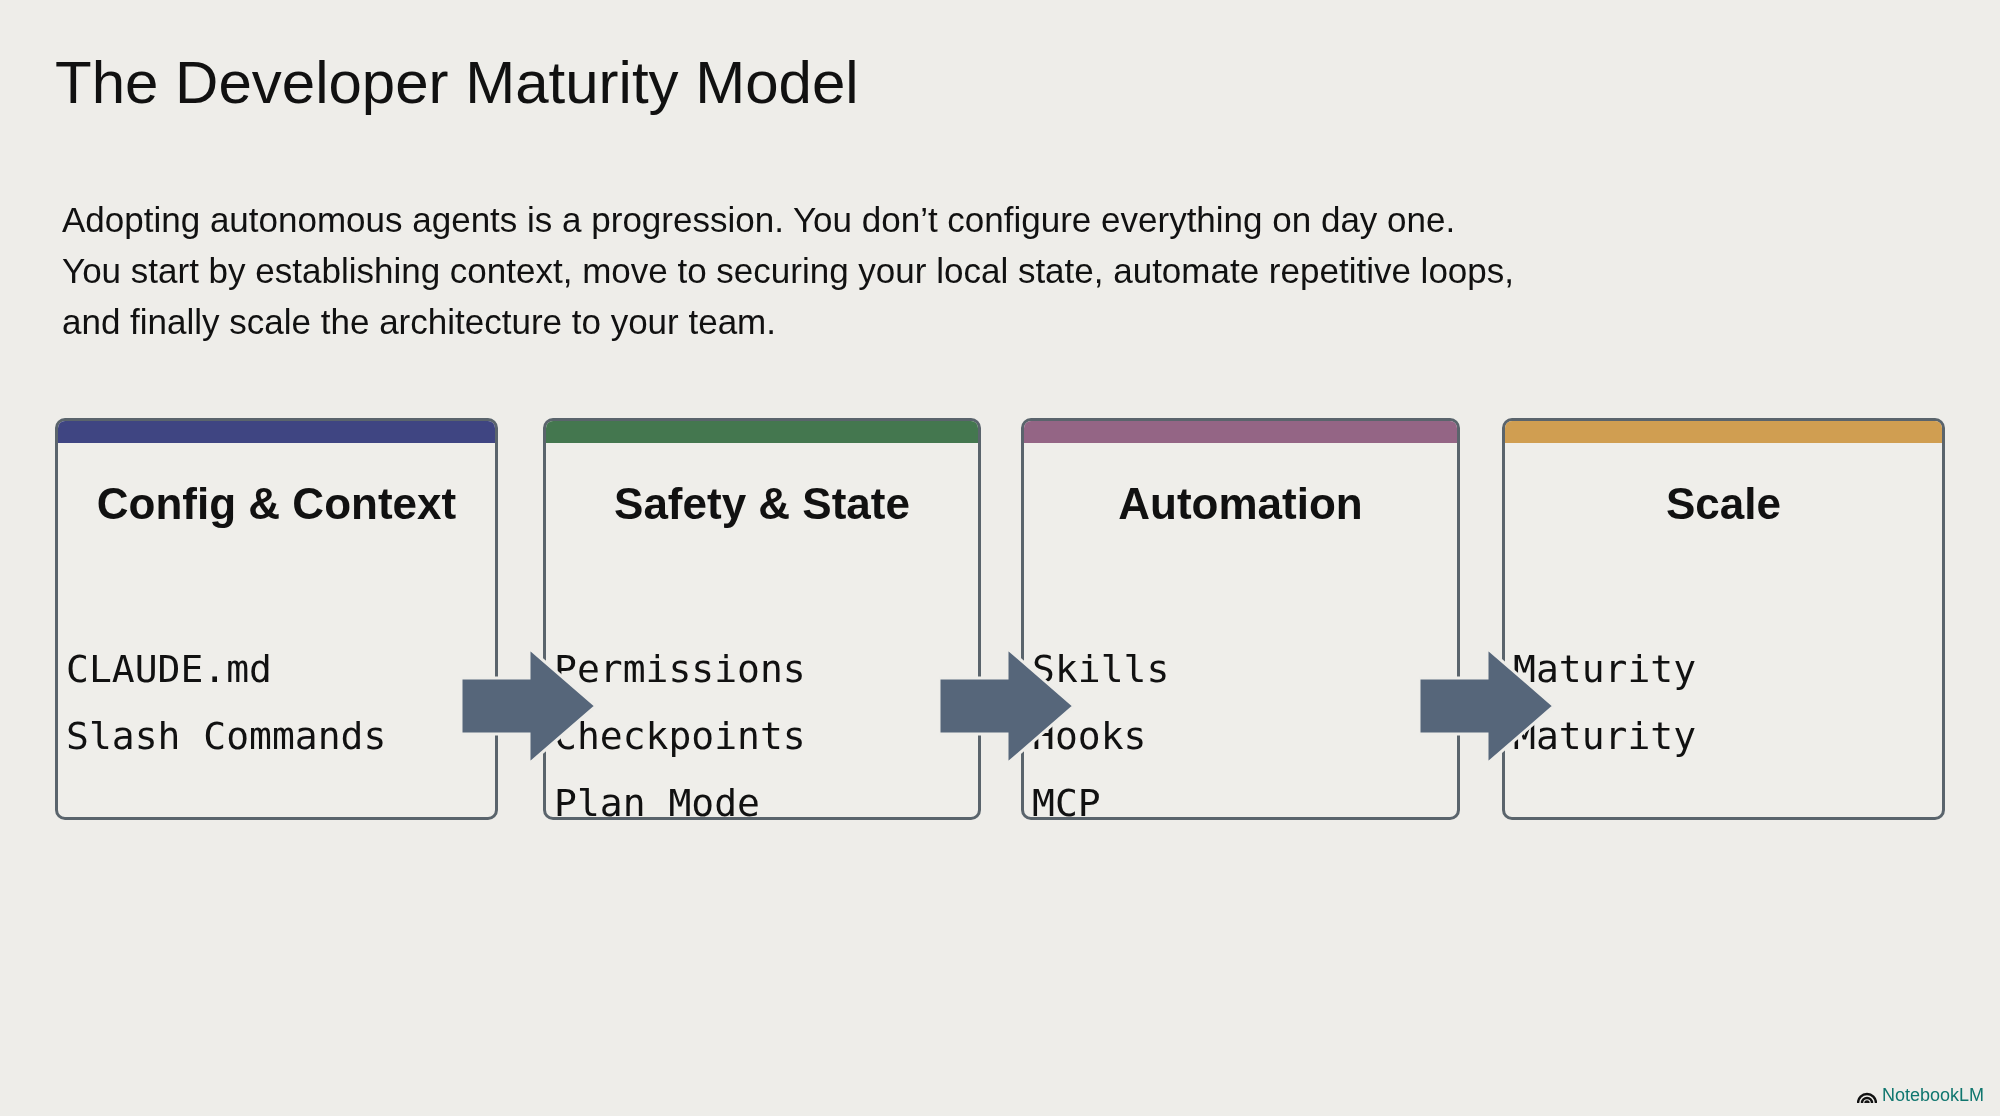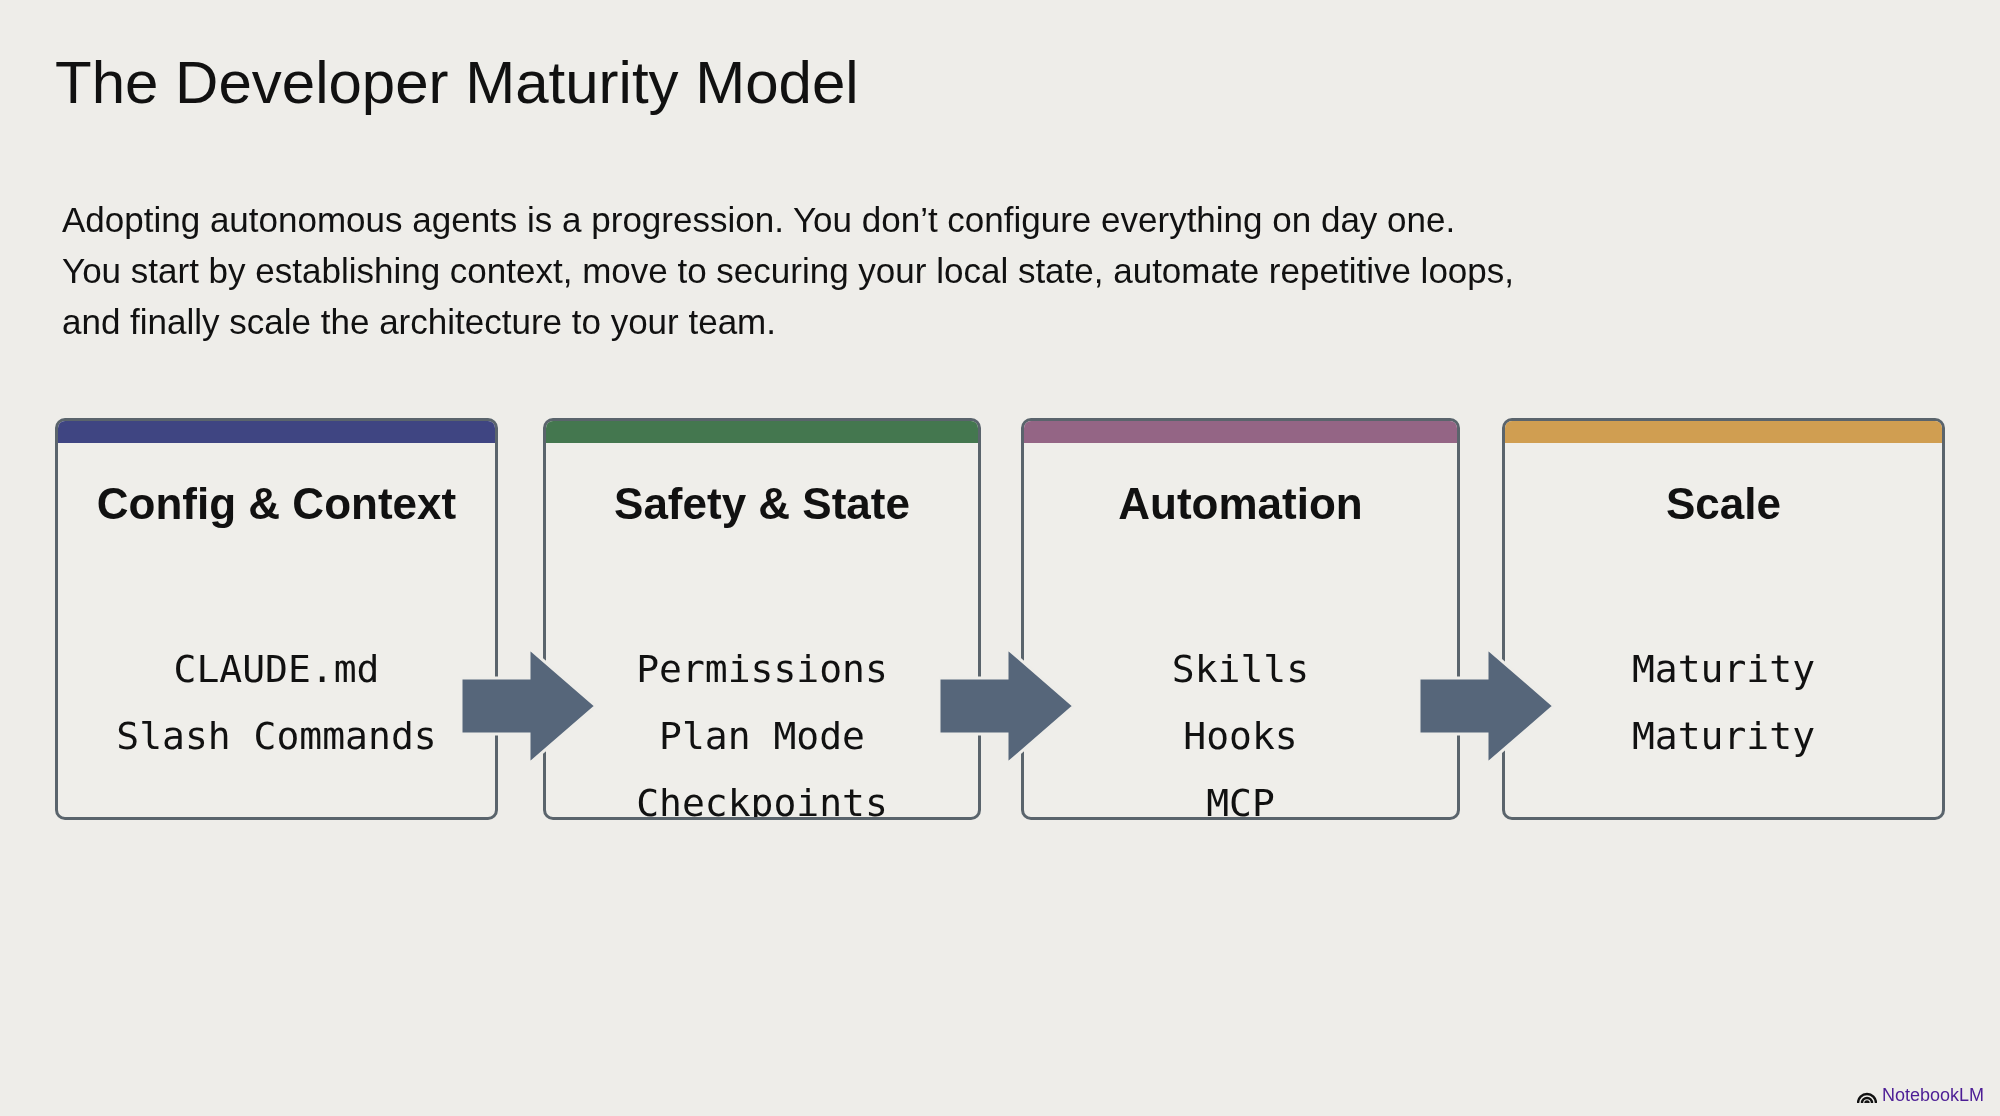--- a/index.html
+++ b/index.html
@@ -27,28 +27,28 @@
     background: #efeeea;
     overflow: hidden;
   }
   .card .bar { position: absolute; left: 0; right: 0; top: 0; height: 22px; }
   .card .heading {
     position: absolute; left: 0; right: 0; top: 58px;
     text-align: center; font-weight: 700; font-size: 44px;
   }
   .card .items {
     position: absolute; left: 0; right: 8px; top: 215px;
-    text-align: center;
+    text-align: left;
     font-family: "DejaVu Sans Mono", monospace; font-size: 38px; line-height: 67px; padding-left: 8px;
   }
   .card .items div { white-space: nowrap; }
   .arrow { position: absolute; top: 648px; width: 135px; height: 116px; }
   .footer {
     position: absolute; right: 16px; bottom: 10px;
-    font-size: 18px; display: flex; align-items: center; gap: 5px; color: #4c1d95; justify-content: center;
+    font-size: 18px; display: flex; align-items: center; gap: 5px; color: #0f766e; justify-content: center;
   }
 </style>
 </head>
 <body>
 
 <h1 class="title">The Developer Maturity Model</h1>
 
 <p class="intro">
   <span>Adopting autonomous agents is a progression. You don’t configure everything on day one.</span>
   <span>You start by establishing context, move to securing your local state, automate repetitive loops,</span>
@@ -62,22 +62,22 @@
     <div>CLAUDE.md</div>
     <div>Slash Commands</div>
   </div>
 </div>
 
 <div class="card" style="left:543px; width:438px;">
   <div class="bar" style="background:#44774f;"></div>
   <div class="heading">Safety &amp; State</div>
   <div class="items">
     <div>Permissions</div>
+    <div>Checkpoints</div>
     <div>Plan Mode</div>
-    <div>Checkpoints</div>
   </div>
 </div>
 
 <div class="card" style="left:1021px; width:439px;">
   <div class="bar" style="background:#946585;"></div>
   <div class="heading">Automation</div>
   <div class="items">
     <div>Skills</div>
     <div>Hooks</div>
     <div>MCP</div>

